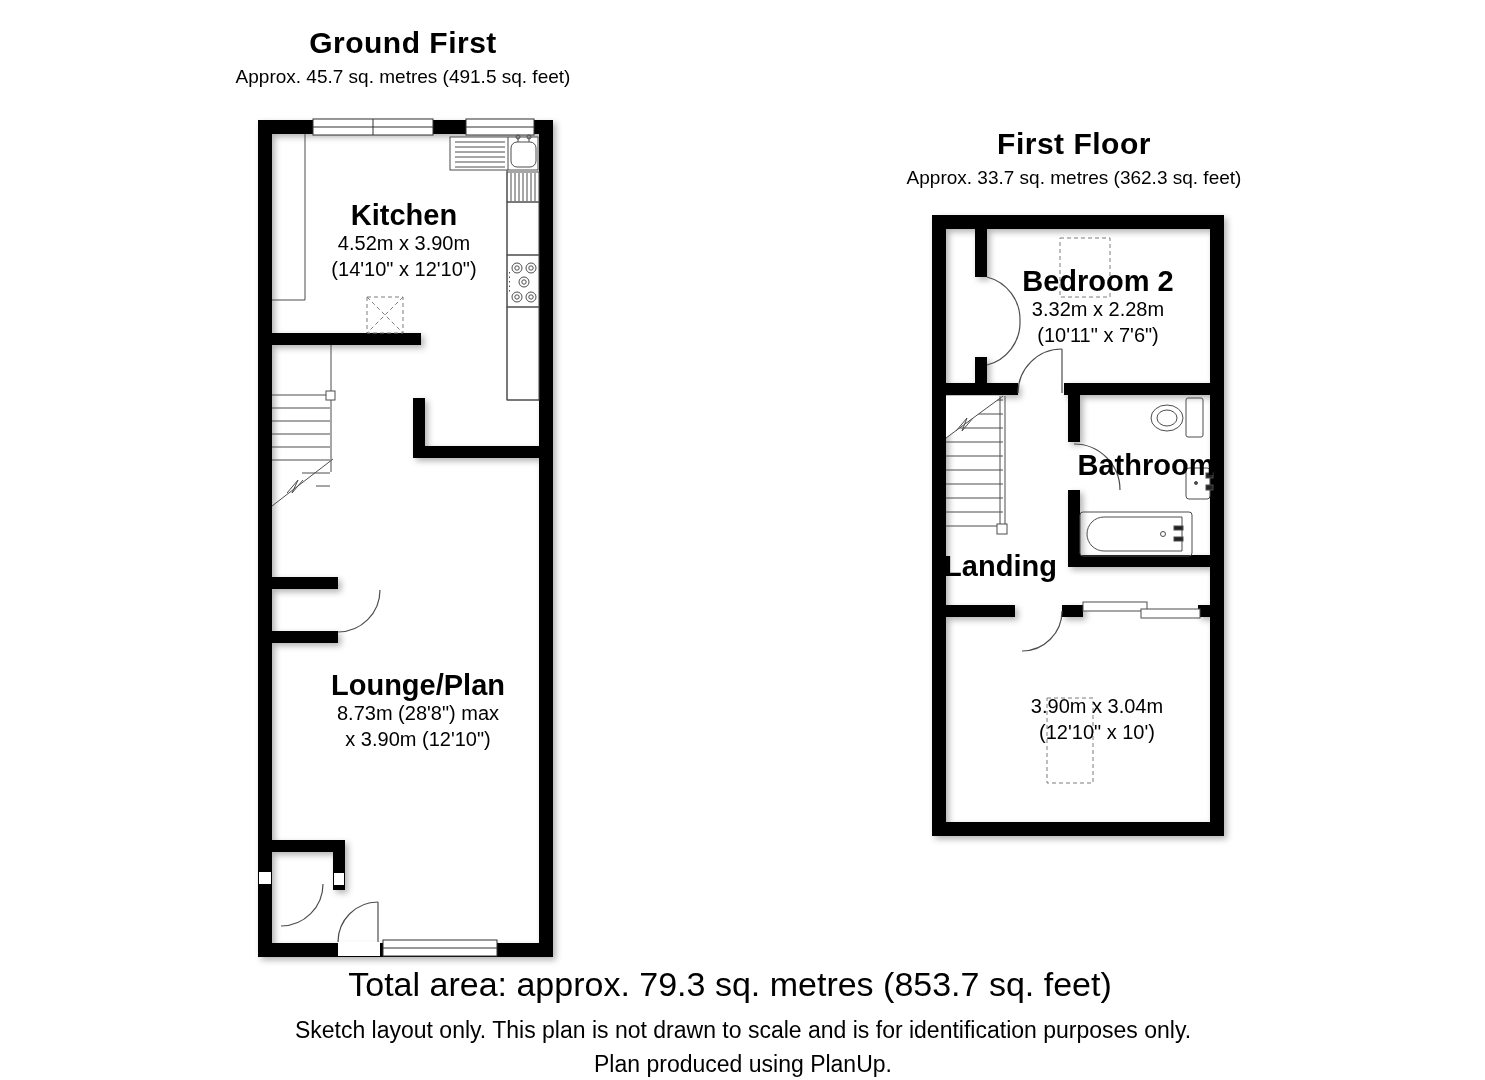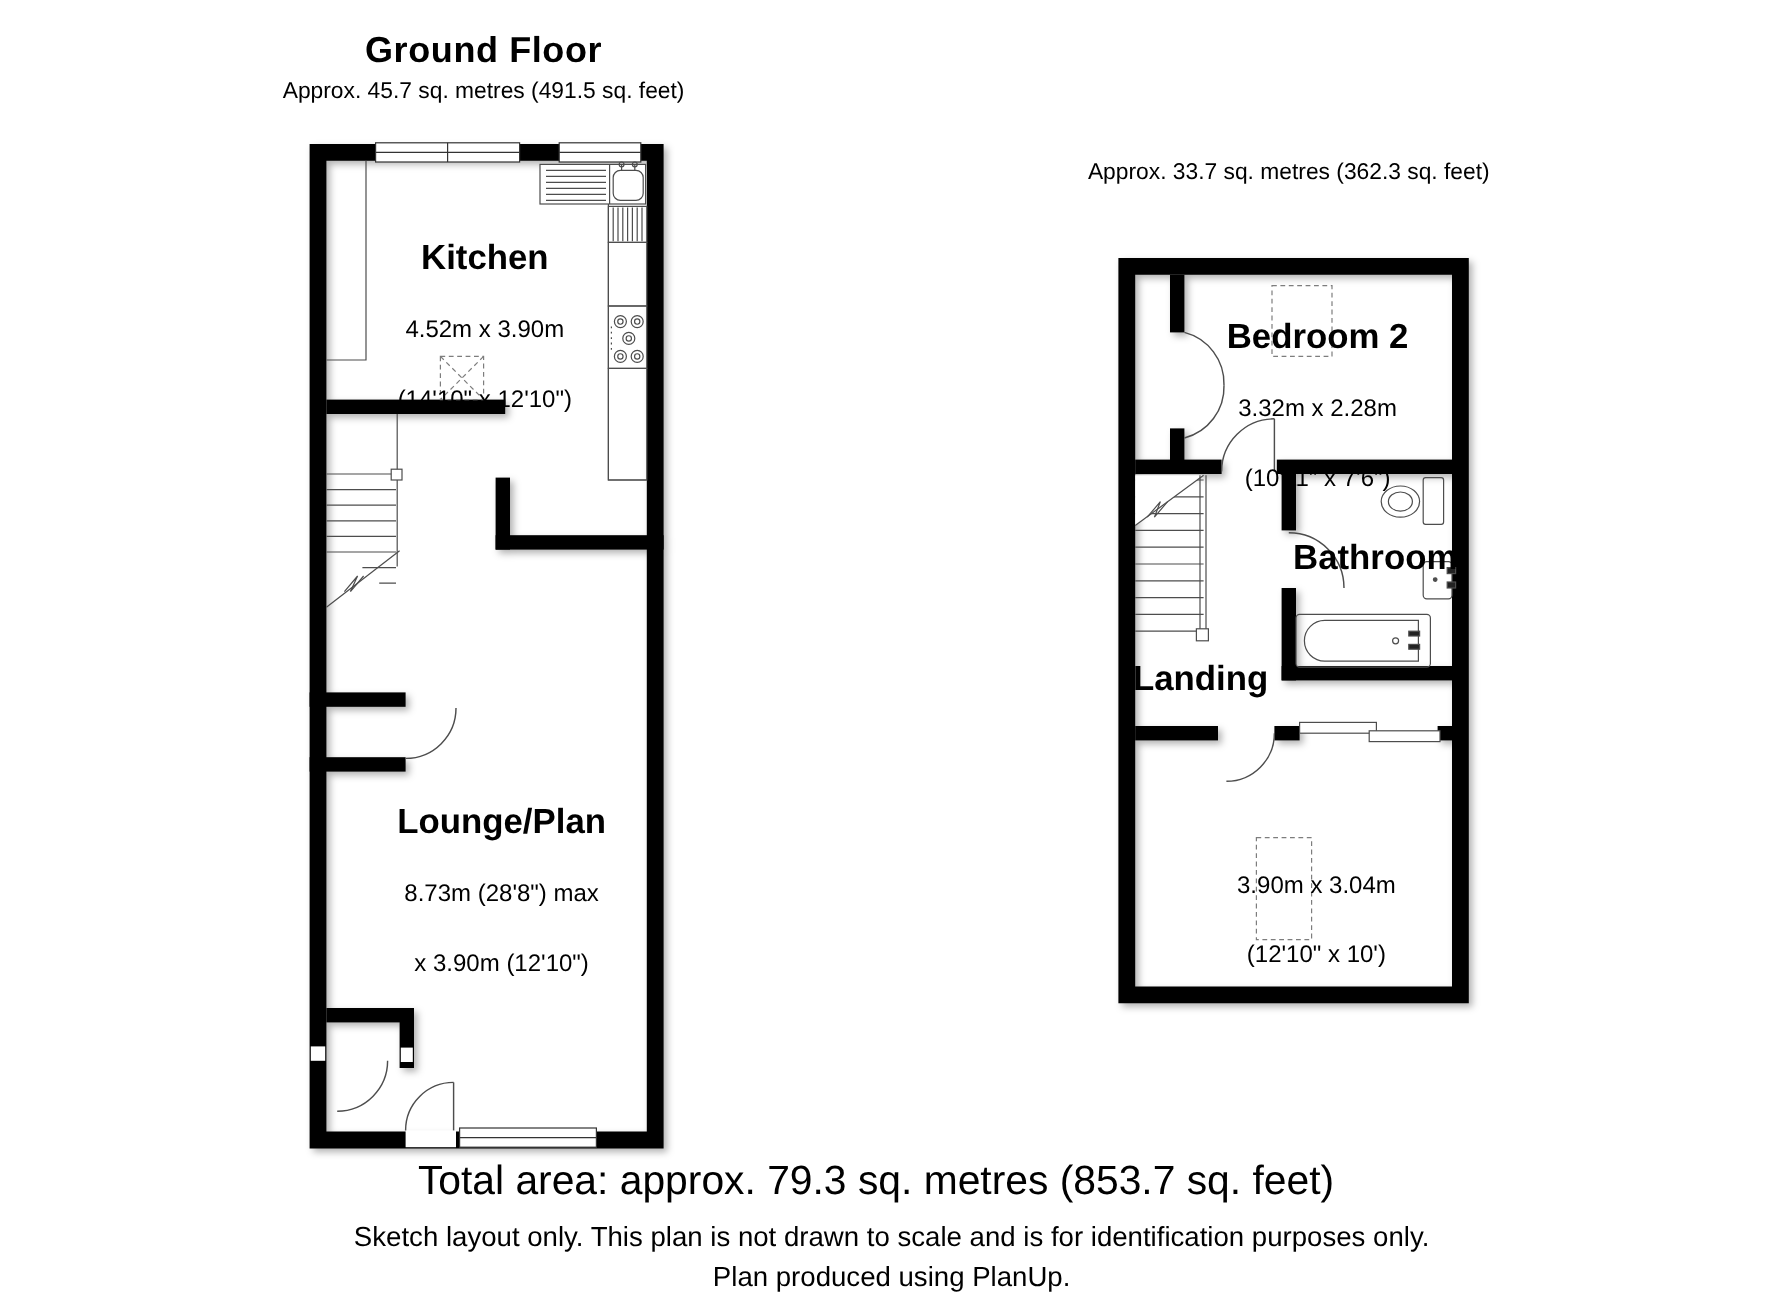--- a/index.html
+++ b/index.html
@@ -3,21 +3,21 @@
 <meta charset="utf-8">
 <style>
   html,body{margin:0;padding:0;background:#ffffff;}
   body{width:1485px;height:1080px;position:relative;overflow:hidden;
        font-family:"Liberation Sans", sans-serif;color:#000;}
   .abs{position:absolute;}
   .center{text-align:center;}
   .floor-title{font-size:30px;font-weight:bold;letter-spacing:0.5px;}
   .floor-area{font-size:19px;margin-top:6px;}
   .room-name{font-size:29px;font-weight:bold;line-height:30px;}
-  .room-dim{font-size:20px;line-height:26px;margin-top:32px;}
+  .room-dim{font-size:20px;line-height:26px;}
   .total-line{font-size:34px;}
   .disclaimer{font-size:23px;line-height:34px;}
   svg{position:absolute;left:0;top:0;}
   .lbl{white-space:nowrap;}
 </style>
 </head>
 <body>
 
 <svg width="1485" height="1080" viewBox="0 0 1485 1080">
   <defs>
@@ -171,25 +171,26 @@
     <g stroke="#7d7d7d" stroke-width="1" stroke-dasharray="4 3" fill="none">
       <rect x="1060" y="238" width="50" height="59"></rect>
     </g>
     <g stroke="#7d7d7d" stroke-width="1" stroke-dasharray="4 3" fill="none">
       <rect x="1047" y="698" width="46" height="85"></rect>
     </g>
   </g>
 </svg>
 
 <div class="abs center" style="left:203px;top:26px;width:400px;">
-  <div class="floor-title lbl">Ground Floor</div>
+  <div class="floor-title lbl">Ground First</div>
   <div class="floor-area lbl">Approx.  45.7 sq. metres (491.5 sq. feet)</div>
 </div>
 
 <div class="abs center" style="left:874px;top:127px;width:400px;">
+  <div class="floor-title lbl">First Floor</div>
   <div class="floor-area lbl">Approx.  33.7 sq. metres (362.3 sq. feet)</div>
 </div>
 
 <div class="abs center" style="left:254px;top:200px;width:300px;">
   <div class="room-name lbl">Kitchen</div>
   <div class="room-dim lbl">4.52m x 3.90m</div>
   <div class="room-dim lbl">(14'10" x 12'10")</div>
 </div>
 
 <div class="abs center" style="left:268px;top:670px;width:300px;">

